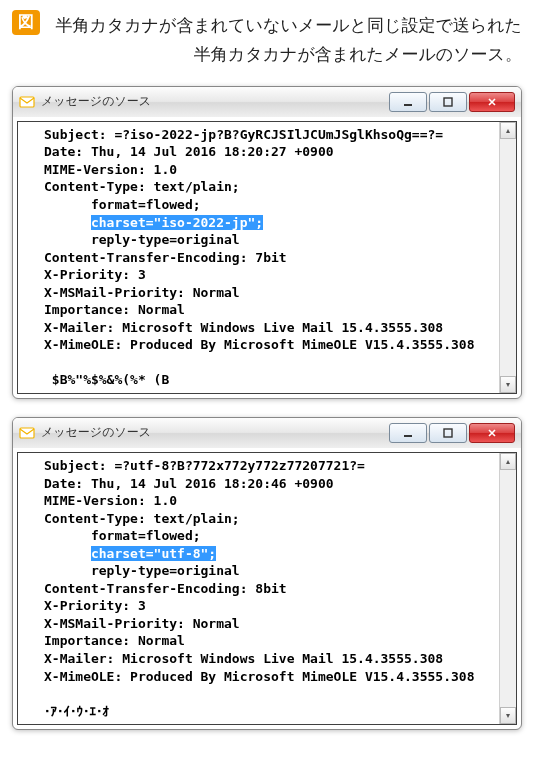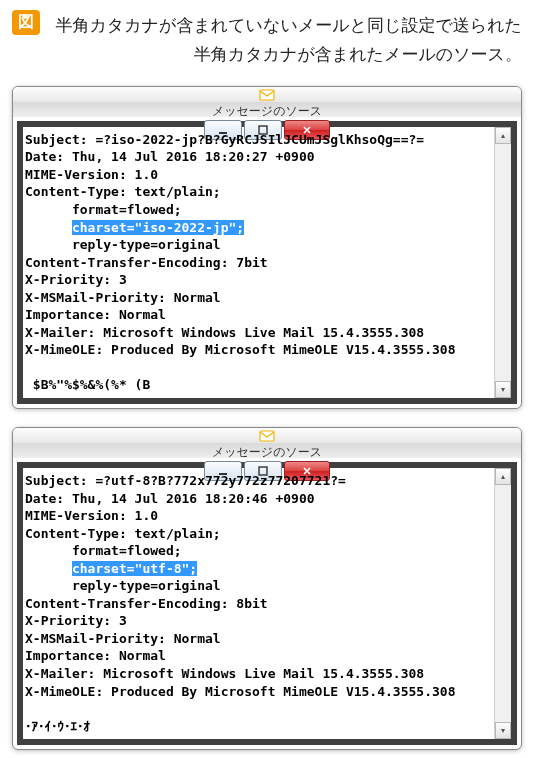--- a/index.html
+++ b/index.html
@@ -40,21 +40,21 @@
   box-shadow: 0 1px 5px rgba(0,0,0,.25);
   background: #fff;
 }
 .titlebar {
   display: flex;
   align-items: center;
   height: 30px;
   background: linear-gradient(to bottom, #fdfdfd 0%, #e8e8e8 48%, #d9d9d9 52%, #efefef 100%);
   border-bottom: 1px solid #8f a0b0;
   padding: 0 6px;
-  flex-direction: column;
+  gap: 6px;
 }
 .win-icon {
   width: 16px;
   height: 16px;
   flex-shrink: 0;
 }
 .win-icon svg { display: block; }
 .win-title {
   font-size: 12px;
   color: #333;
@@ -77,23 +77,24 @@
 .win-btn.close {
   width: 46px;
   background: linear-gradient(to bottom, #e88 0%, #d44 48%, #c22 52%, #e55 100%);
   border-color: #a02020;
   color: #fff;
   font-weight: bold;
 }
 .win-btn svg { display: block; }
 .content-area {
   display: flex;
-  border: 6px solid #404040;
+  border: 1px solid #404040;
   margin: 4px;
   background: #fff;
+  padding-left: 24px;
 }
 .content-pre {
   flex: 1;
   font-family: "MS Gothic", monospace;
   font-size: 13px;
   line-height: 1.35;
   font-weight: bold;
   padding: 4px 2px;
   white-space: pre;
   overflow: hidden;

